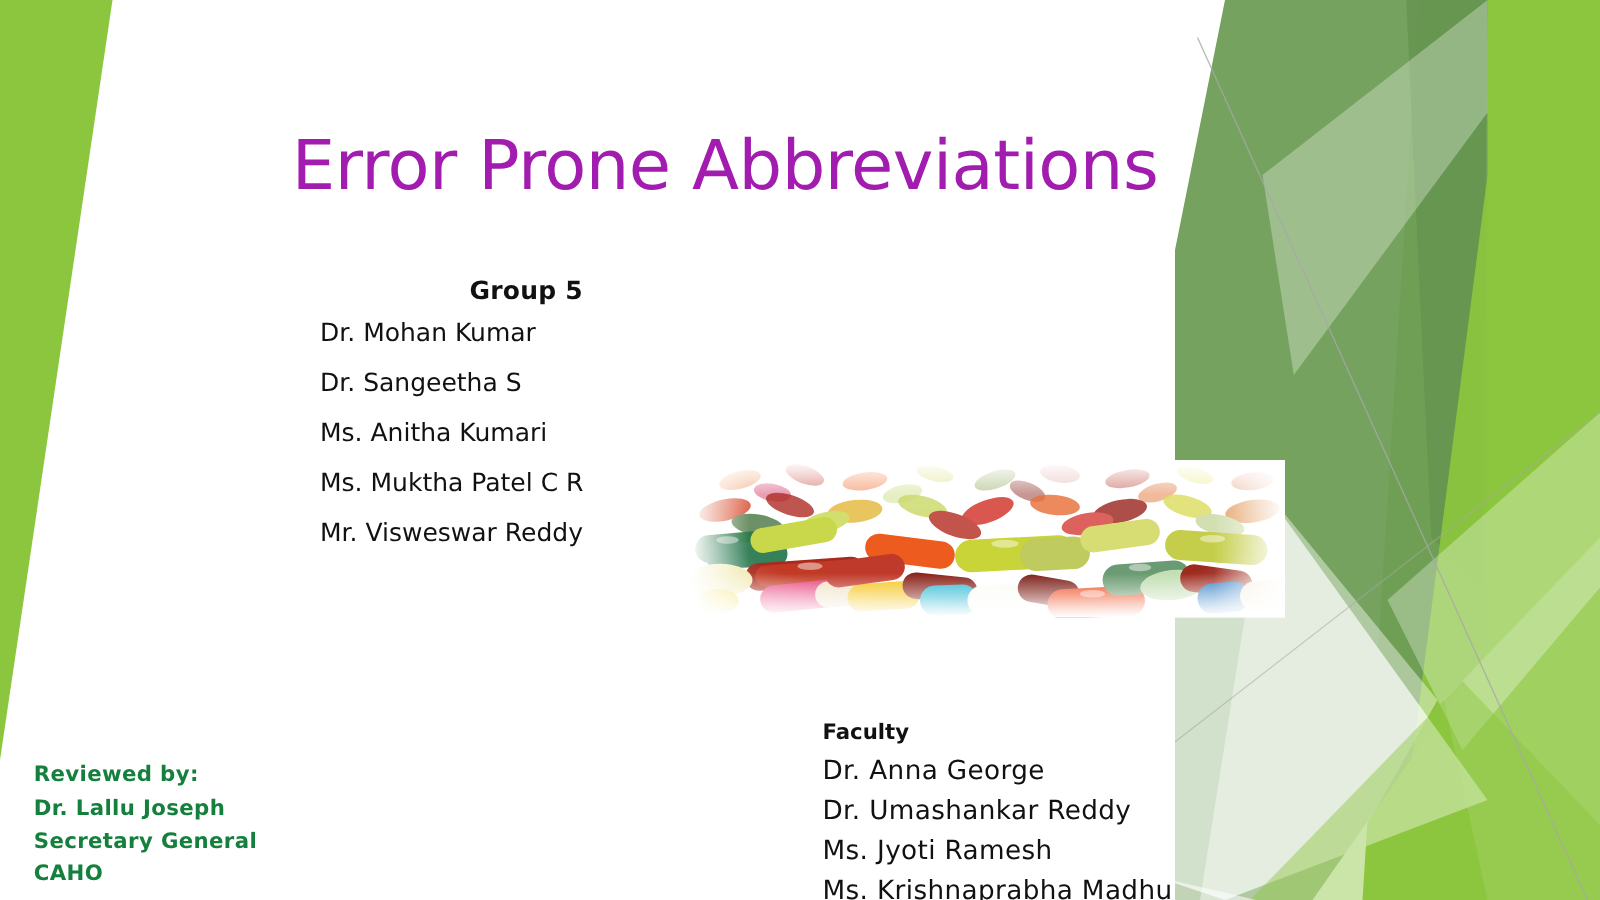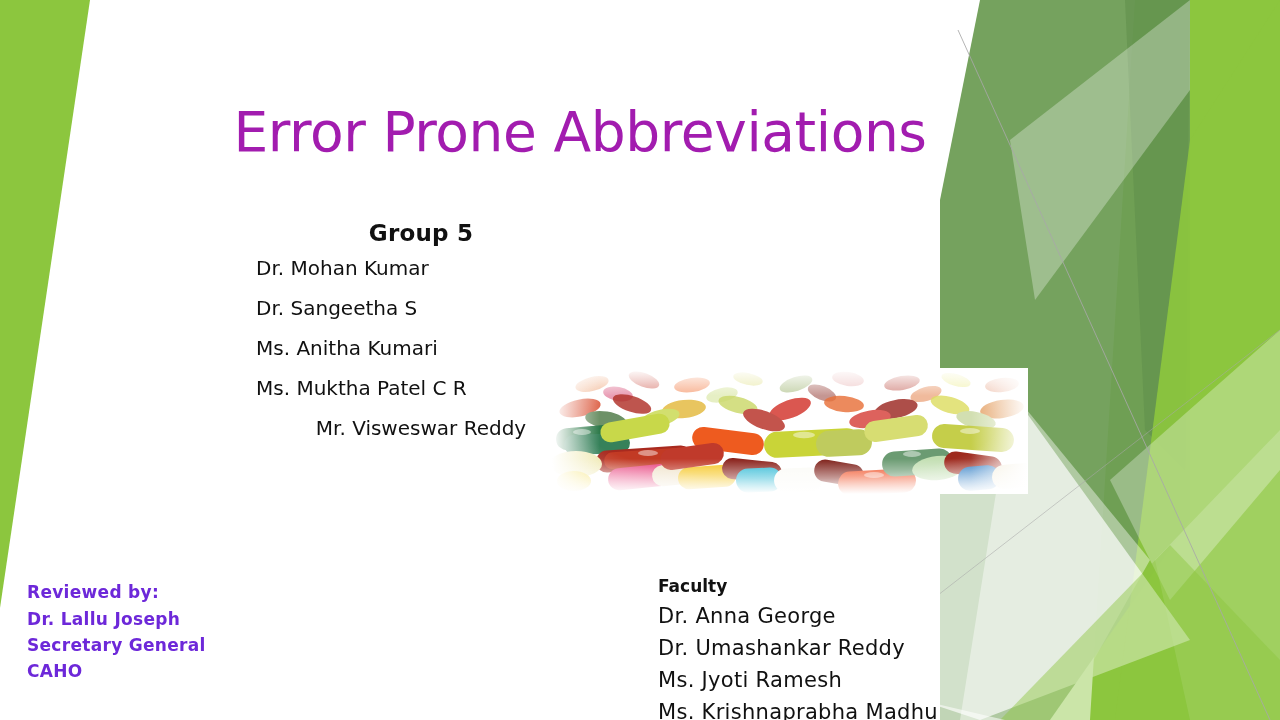--- a/index.html
+++ b/index.html
@@ -39,35 +39,35 @@
   }
 
   
   #group-block{
     position:absolute;
     left:256px; top:220px;
     width:330px;
     color:#111111;
   }
   #group-heading{
-    font-size:23px;
+    font-size:20px;
     font-weight:bold;
     text-align:center;
     margin:0 0 12px 0;
     letter-spacing:0.2px;
   }
   .member{
     font-size:20px;
     font-weight:400;
     margin:0 0 20px 0;
     line-height:1.0;
     text-align:left;
     white-space:nowrap;
   }
-  .member:last-child{margin-bottom:0;text-align:center;}
+  .member:last-child{margin-bottom:0;}
 
   
   #pills-photo{
     position:absolute;
     left:552px; top:368px;
     width:476px; height:126px;
     overflow:hidden;
     background:#ffffff;
   }
   #pills-photo svg{display:block;}
@@ -89,22 +89,22 @@
     font-weight:400;
     margin:0;
     line-height:1.53;
     letter-spacing:0.3px;
     white-space:nowrap;
   }
 
   
   #reviewed-block{
     position:absolute;
-    left:27px; top:582px;
-    color:#6d28d9;
+    left:27px; top:610px;
+    color:#15803d;
   }
   #reviewed-heading{
     font-size:17px;
     font-weight:bold;
     margin:0 0 3px 0;
     line-height:1.22;
     letter-spacing:0.3px;
   }
   .reviewed-line{
     font-size:17px;

